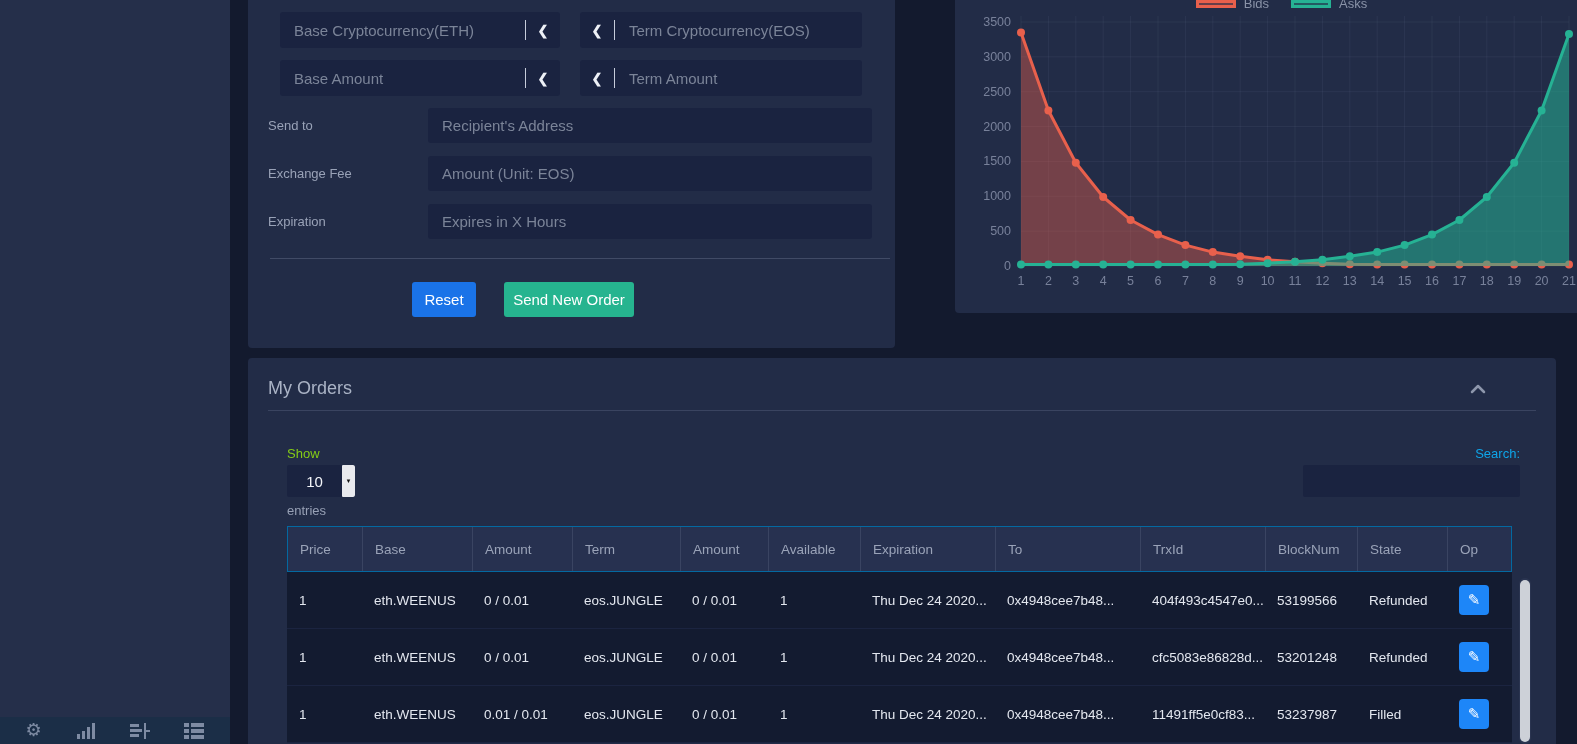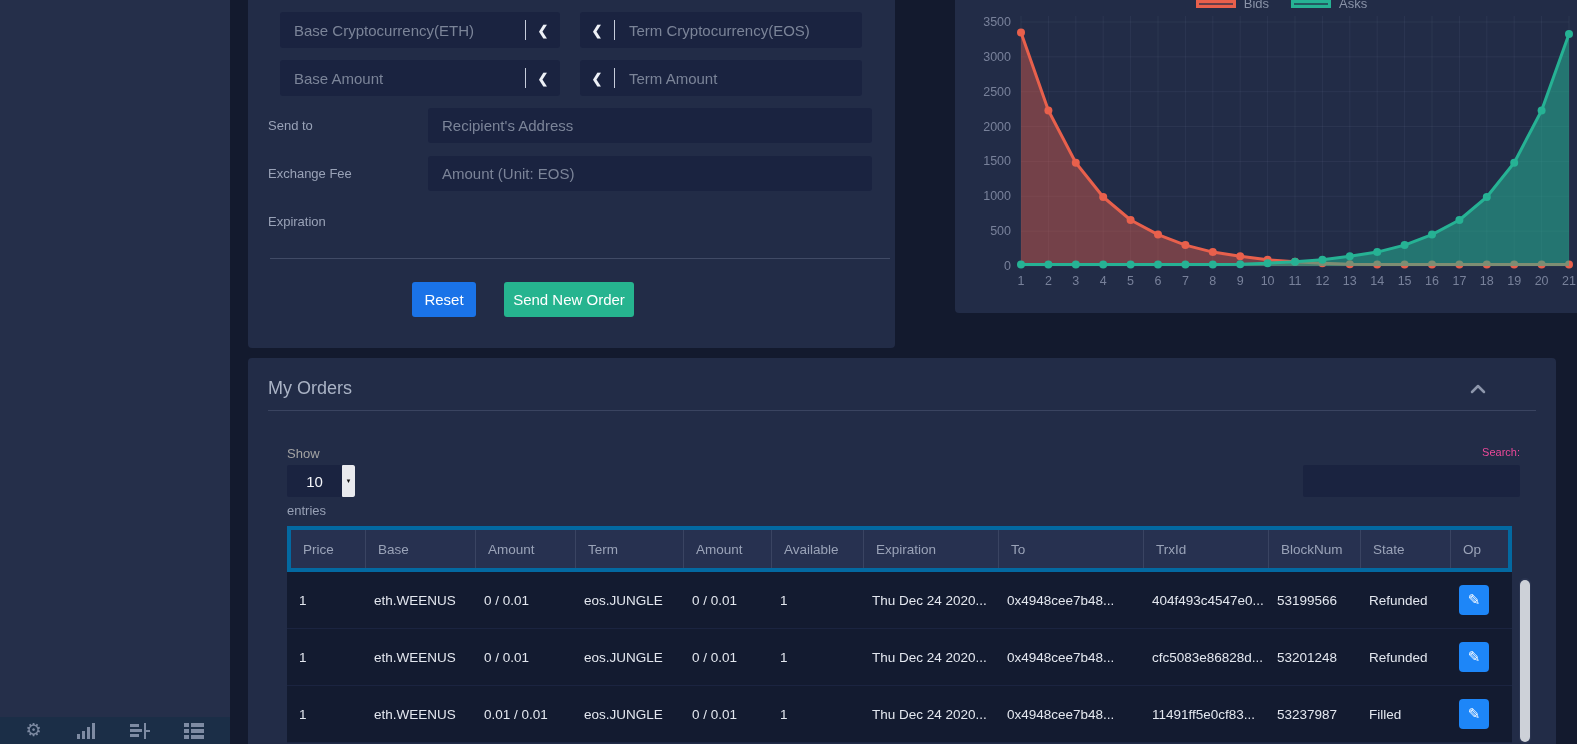--- a/index.html
+++ b/index.html
@@ -91,48 +91,48 @@
   .legend-label { font-size:13px; color:#8a93a8; }
   #chart-svg { position:absolute; left:0; top:0; }
 
   
   .orders-title { position:absolute; left:20px; top:20px; font-size:18px; color:#aab3c5; }
   .collapse-btn {
     position:absolute; right:70px; top:24px; width:16px; height:10px;
     background:transparent; border:none; cursor:pointer; padding:0;
   }
   .orders-divider { position:absolute; left:20px; right:20px; top:52px; height:1px; background:#3a4460; }
-  .show-label   { position:absolute; left:39px; top:88px; font-size:13px; color:#a3a3a3; }
+  .show-label   { position:absolute; left:39px; top:88px; font-size:13px; color:#84cc16; }
   .page-select {
     position:absolute; left:39px; top:107px; width:68px; height:32px;
     background:#1a2340; border-radius:2px; display:flex; align-items:center;
     cursor:pointer; overflow:hidden;
   }
   .page-select .val { flex:1; text-align:center; font-size:15px; color:#f2f4f8; }
   .page-select .strip {
     width:13px; height:100%; background:#e9eaee; border-radius:1px;
     display:flex; align-items:center; justify-content:center;
   }
   .page-select .strip span { font-size:6px; color:#111; }
   .entries-label { position:absolute; left:39px; top:145px; font-size:13px; color:#97a0b5; }
-  .search-label  { position:absolute; right:36px; top:88px; font-size:11px; color:#ec4899; }
+  .search-label  { position:absolute; right:36px; top:88px; font-size:13px; color:#0ea5e9; }
   .search-input {
     position:absolute; right:36px; top:107px; width:217px; height:32px;
     background:#1a2340; border:none; border-radius:2px; outline:none;
     color:#dfe3ee; font-size:14px; padding:0 10px;
     font-family:"Liberation Sans", sans-serif;
   }
 
   .orders-table { position:absolute; left:39px; top:168px; width:1225px; }
   .trow {
     display:grid;
     grid-template-columns:75px 110px 100px 108px 88px 92px 135px 145px 125px 92px 90px 65px;
   }
   .thead {
-    background:#273150; border:4px solid #0369a1; height:46px;
+    background:#273150; border:1px solid #0369a1; height:46px;
   }
   .thead .th {
     display:flex; align-items:center; padding-left:12px;
     font-size:13.5px; color:#9aa3b8; border-right:1px solid #3a4462; cursor:pointer;
   }
   .thead .th:last-child { border-right:none; }
   .tbody-row { background:#131b30; height:57px; border-bottom:1px solid #1b2440; }
   .tbody-row .td {
     display:flex; align-items:center; padding-left:12px;
     font-size:13.5px; color:#e3e7ef; white-space:nowrap; overflow:hidden;
@@ -221,20 +221,21 @@
     <input type="text" placeholder="Term Amount" style="">
   </div>
 
   <div class="frow-label" style="top:118px;">Send to</div>
   <input class="finput" style="top: 108px;" type="text" placeholder="Recipient's Address">
 
   <div class="frow-label" style="top:166px;">Exchange Fee</div>
   <input class="finput" style="top: 156px;" type="text" placeholder="Amount (Unit: EOS)">
 
   <div class="frow-label" style="top:214px;">Expiration</div>
+  <input class="finput" style="top: 204px;" type="text" placeholder="Expires in X Hours">
 
   <div class="form-divider"></div>
 
   <button class="btn btn-reset">Reset</button>
   <button class="btn btn-send">Send New Order</button>
 </div>
 
 <div class="panel chart-panel">
   <div class="legend">
     <div class="legend-item">

